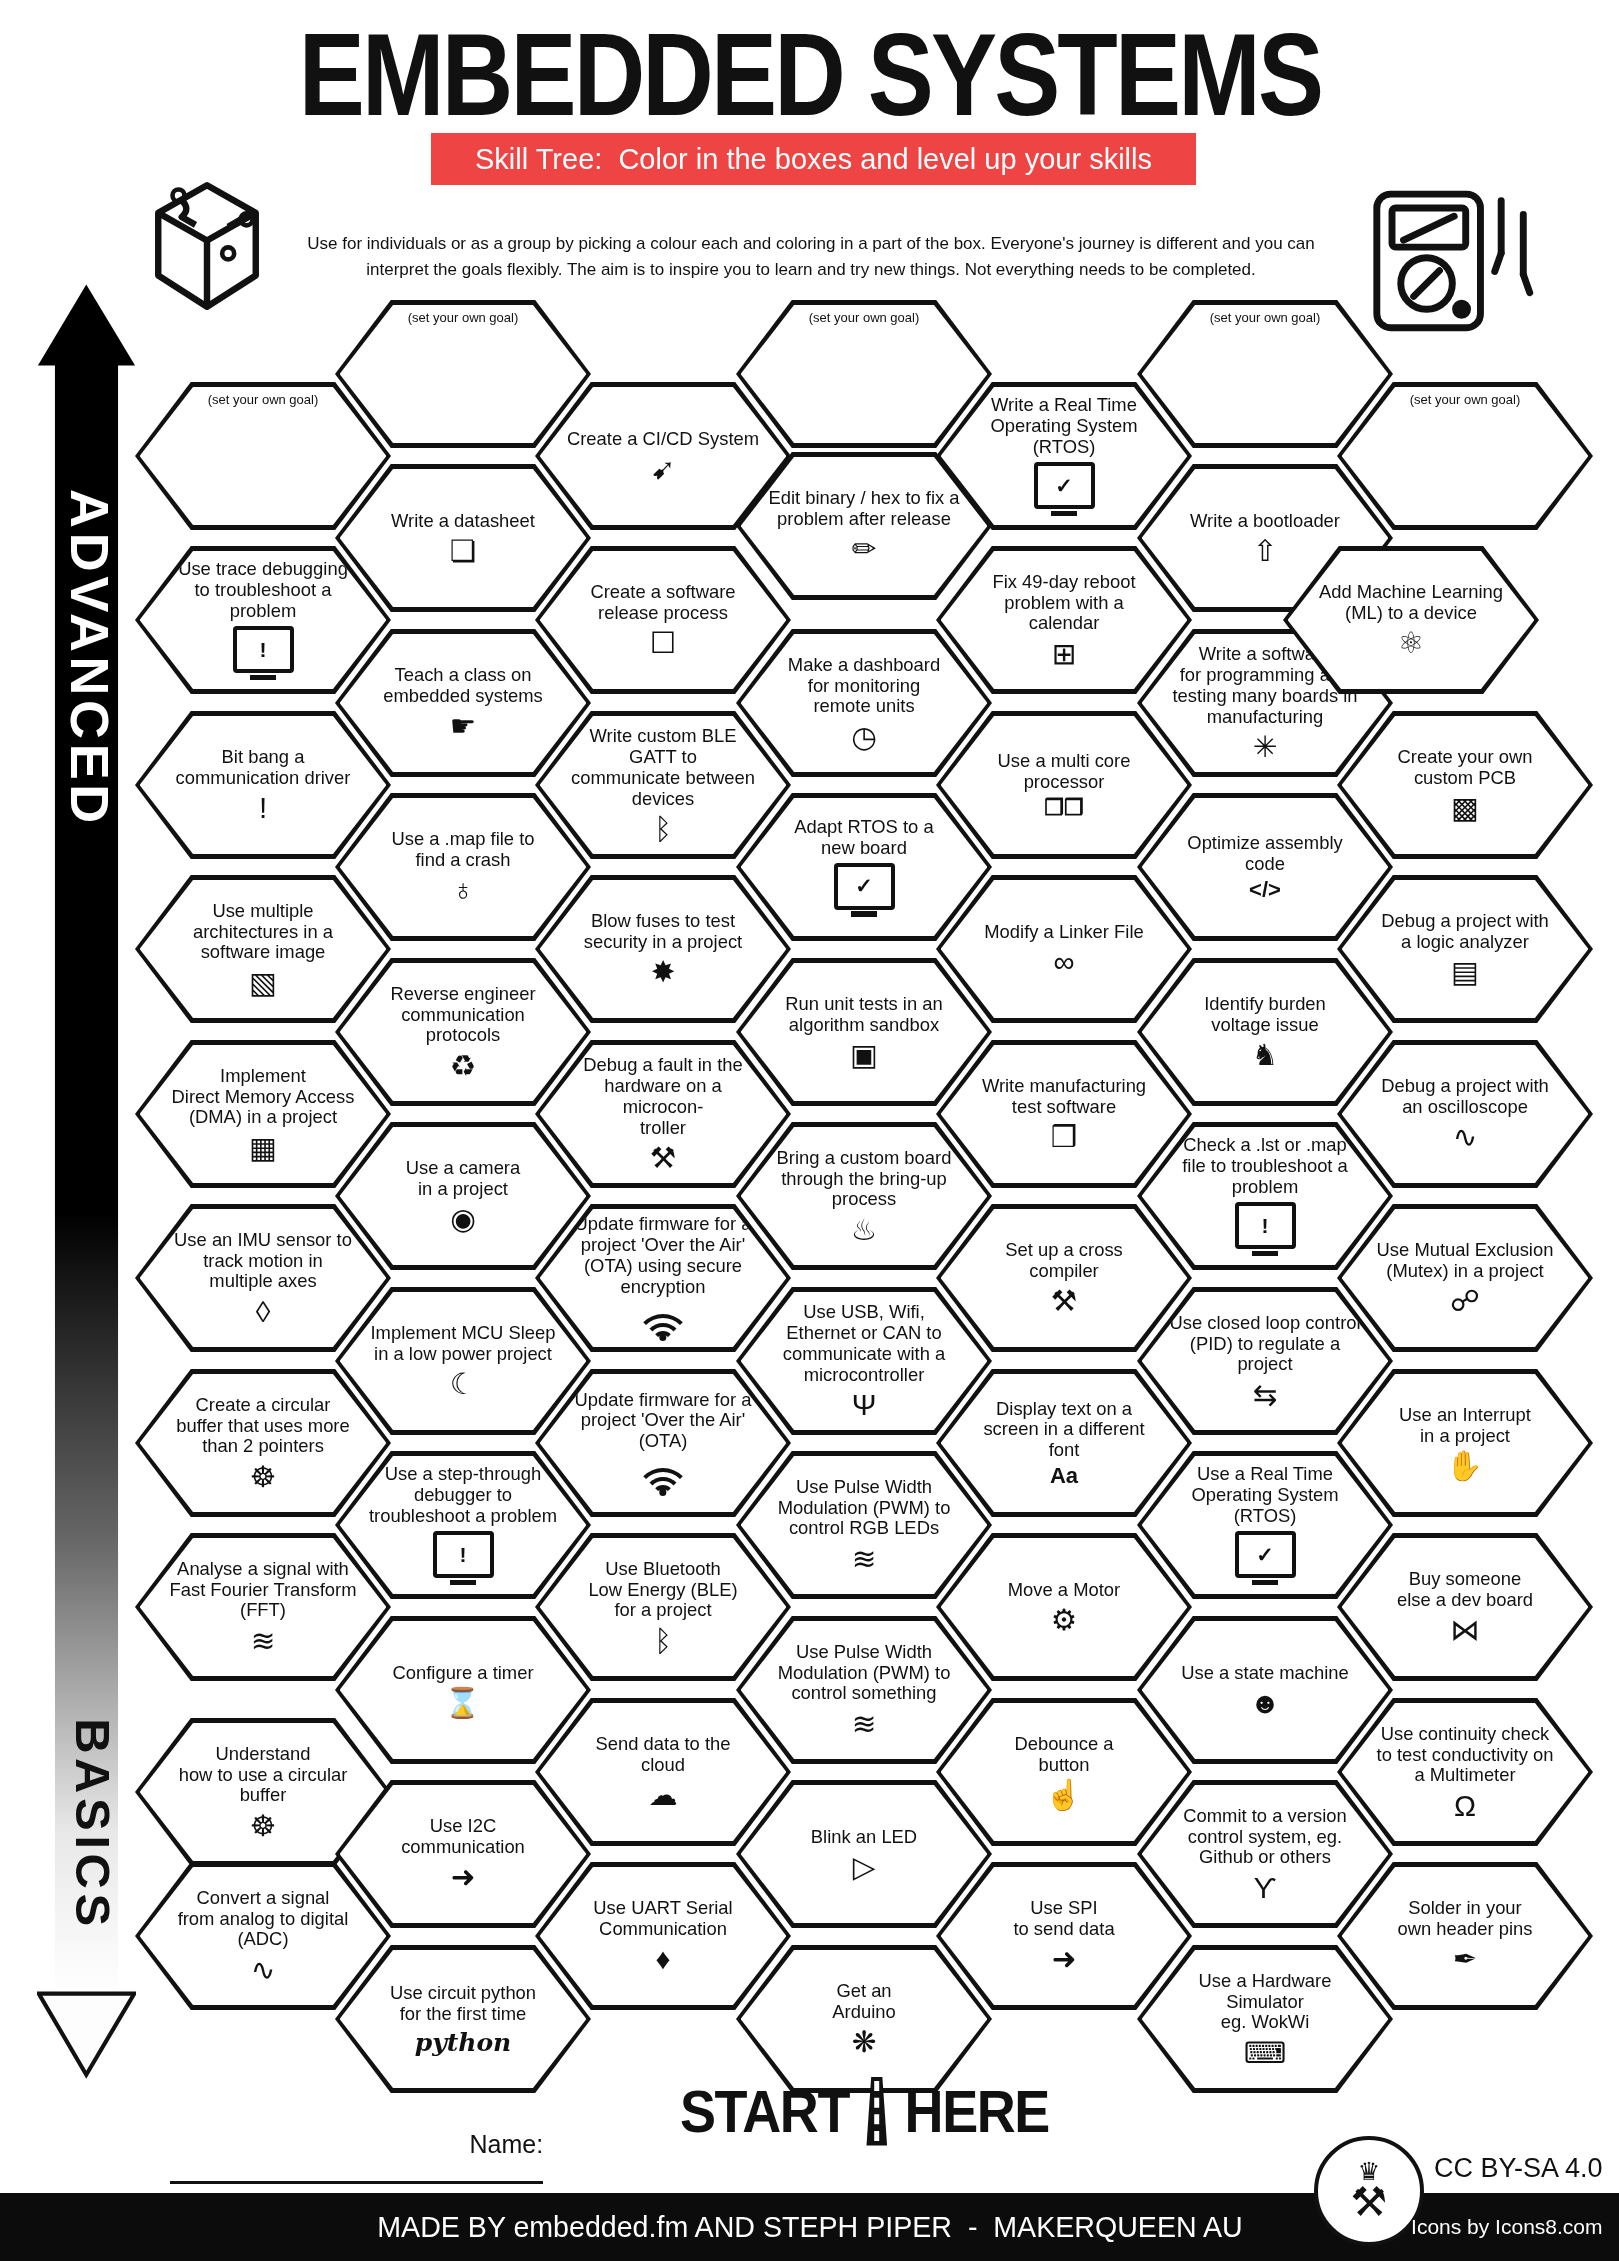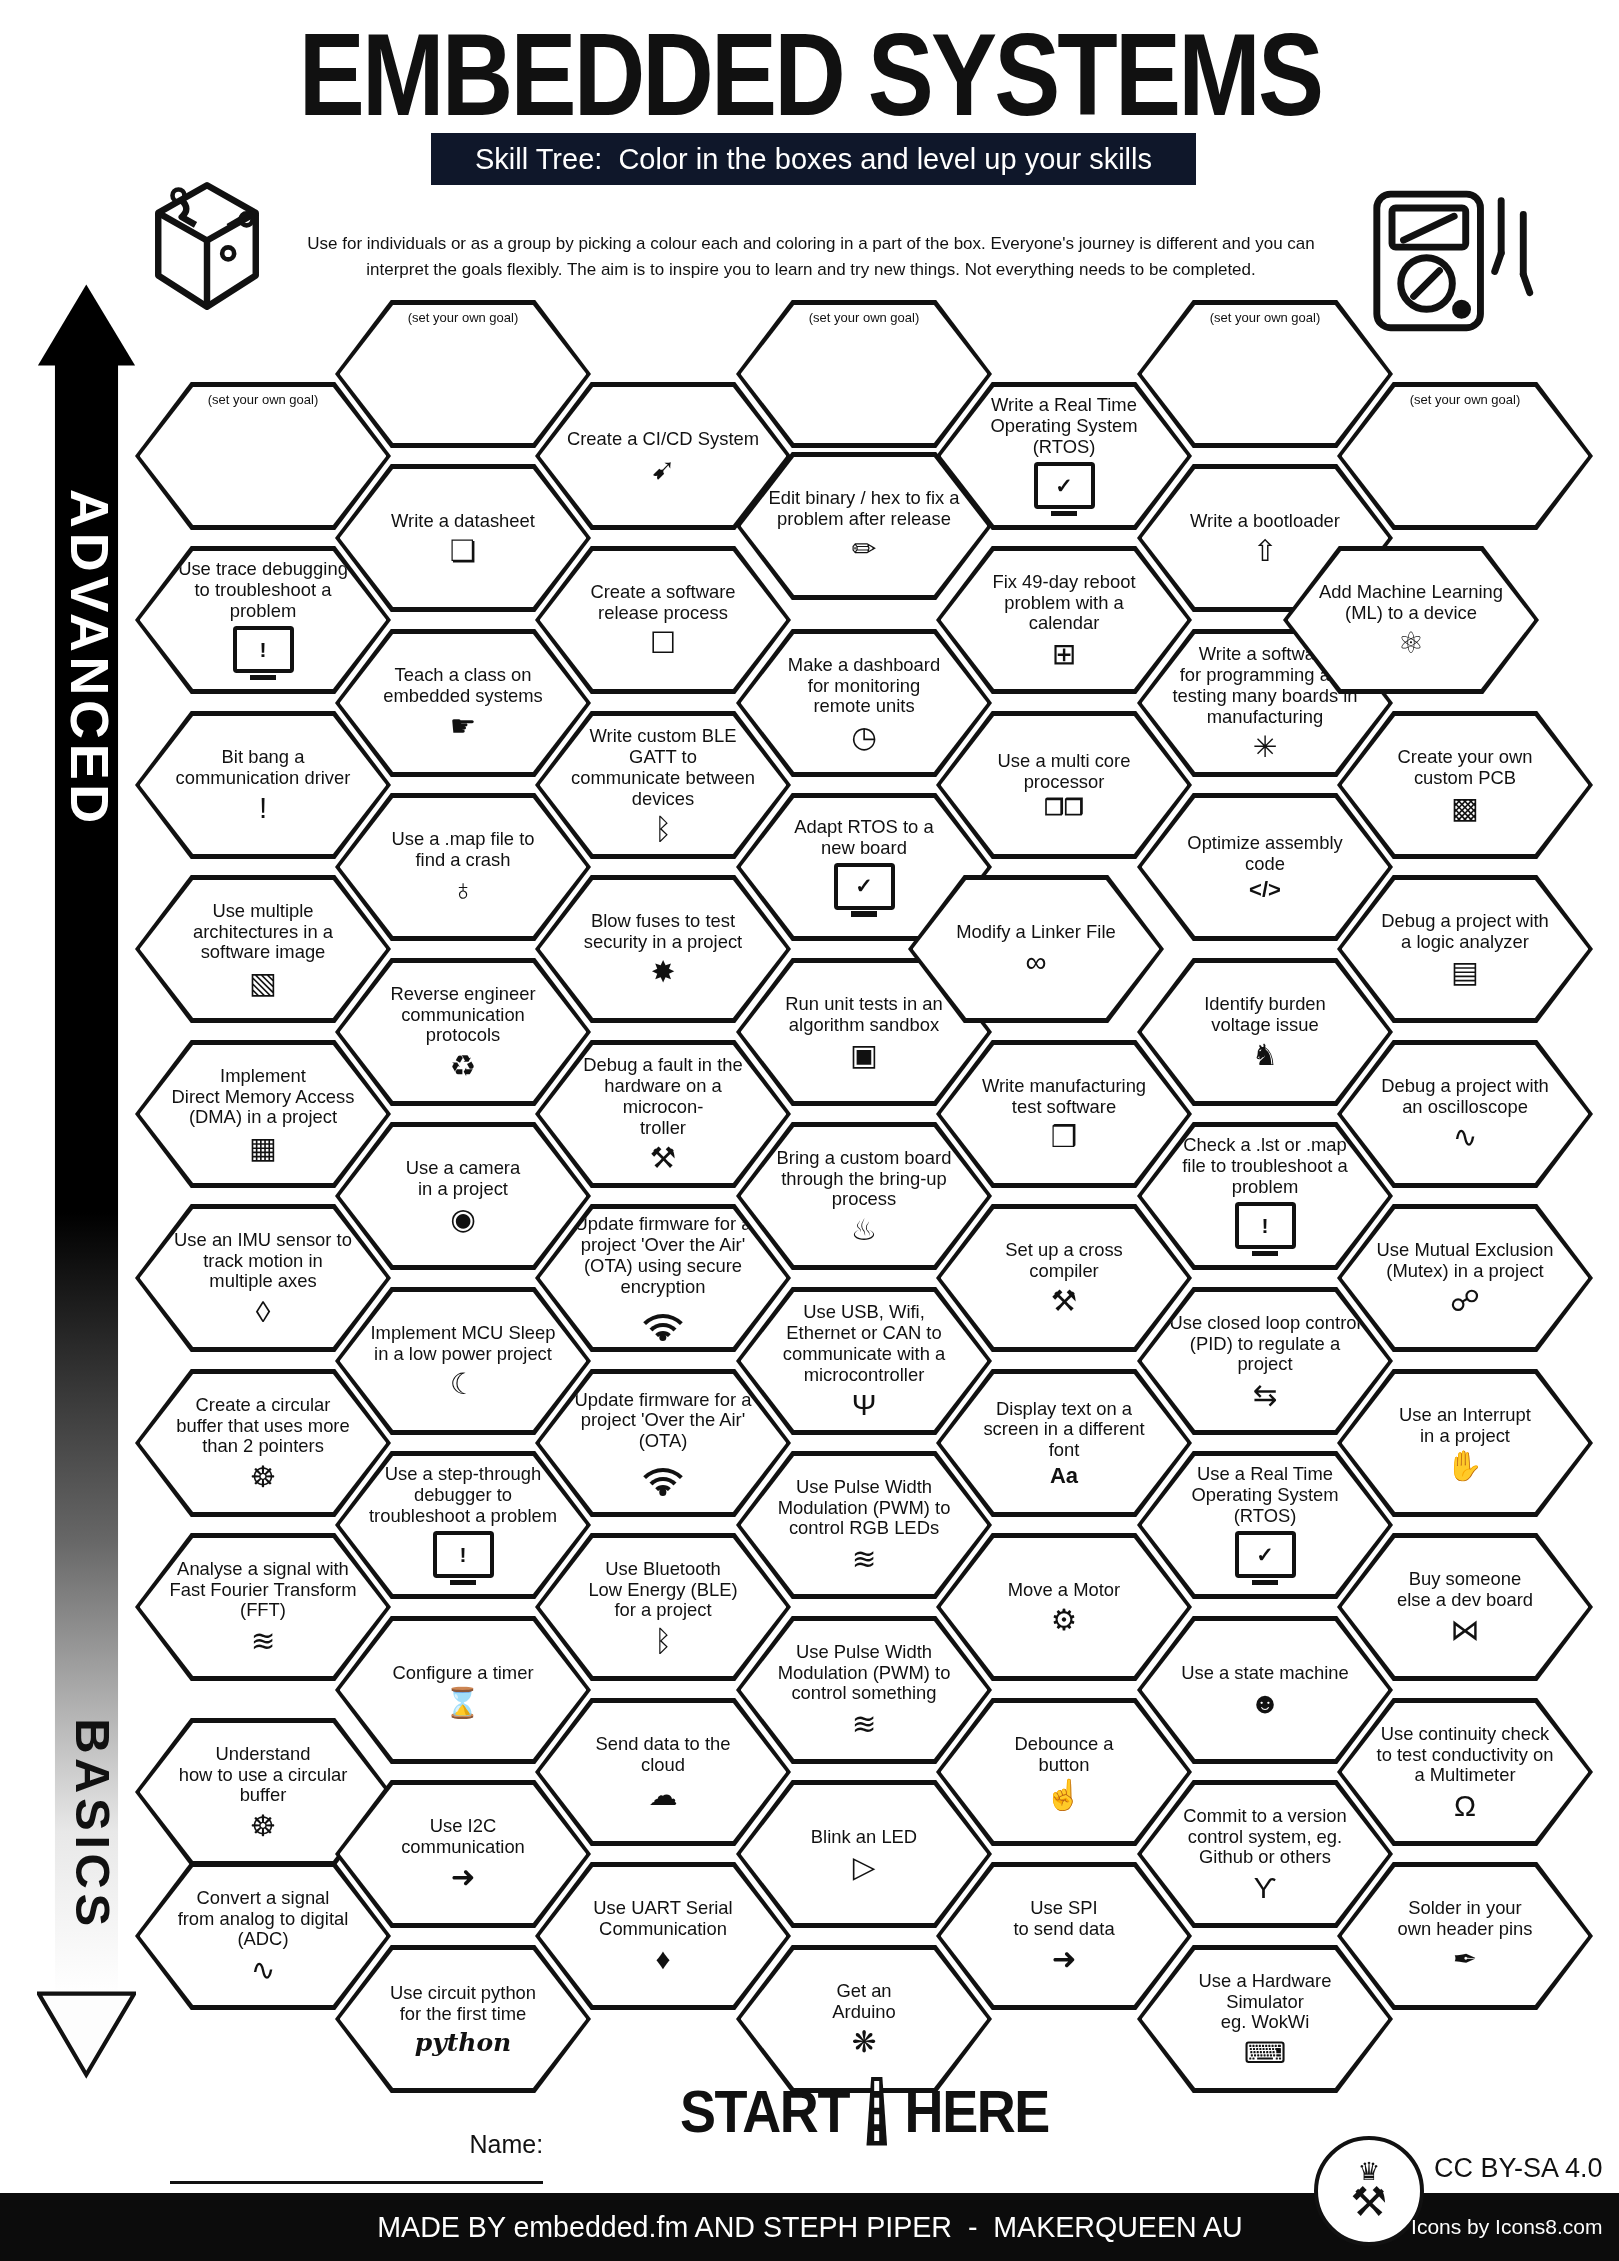--- a/index.html
+++ b/index.html
@@ -3,21 +3,21 @@
 <meta charset="utf-8">
 <style>
   html,body{margin:0;padding:0;background:#fff;}
   .poster{position:relative;width:1620px;height:2261px;background:#fff;overflow:hidden;
           font-family:"Liberation Sans",sans-serif;color:#111;}
 
   
   .title{position:absolute;left:0;top:8.3px;width:100%;text-align:center;
          font-size:99px;font-weight:900;letter-spacing:-2.8px;
          transform:scaleY(1.18);transform-origin:top;white-space:nowrap;}
-  .banner{position:absolute;left:431px;top:133px;width:765px;height:52px;background:#0f172a;
+  .banner{position:absolute;left:431px;top:133px;width:765px;height:52px;background:#ef4444;
           color:#fff;font-size:29px;display:flex;align-items:center;justify-content:center;white-space:pre;}
   .intro{position:absolute;left:281px;top:204px;width:1060px;text-align:center;
          font-size:17px;line-height:1.5;white-space:pre-line;margin-top:27px;}
 
   
   .cube-logo{position:absolute;left:138px;top:175px;}
   .multimeter-art{position:absolute;left:1371px;top:184px;}
 
   
   .arrow-svg{position:absolute;left:37px;top:282px;}
@@ -570,21 +570,21 @@
     </div>
       <div class="hex" style="left: 936px; top: 711px;">
       <div class="hex-in">
         <div class="hex-content">
           <div class="hex-label">Use a multi core
 processor</div>
           <div class="hex-icon shape-glyph txt">❒❒</div>
         </div>
       </div>
     </div>
-      <div class="hex" style="left: 908px; top: 875px;">
+      <div class="hex" style="left: 936px; top: 875px;">
       <div class="hex-in">
         <div class="hex-content">
           <div class="hex-label">Modify a Linker File</div>
           <div class="hex-icon shape-glyph">∞</div>
         </div>
       </div>
     </div>
       <div class="hex" style="left: 936px; top: 1040px;">
       <div class="hex-in">
         <div class="hex-content">

